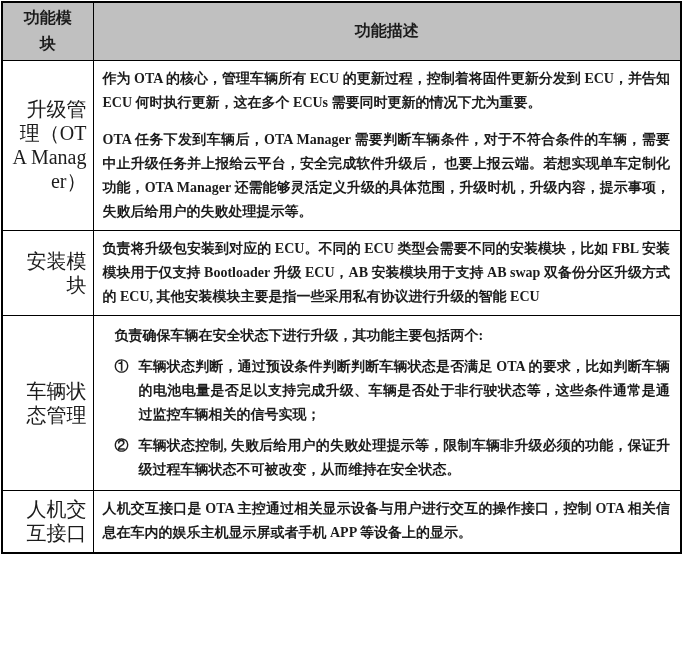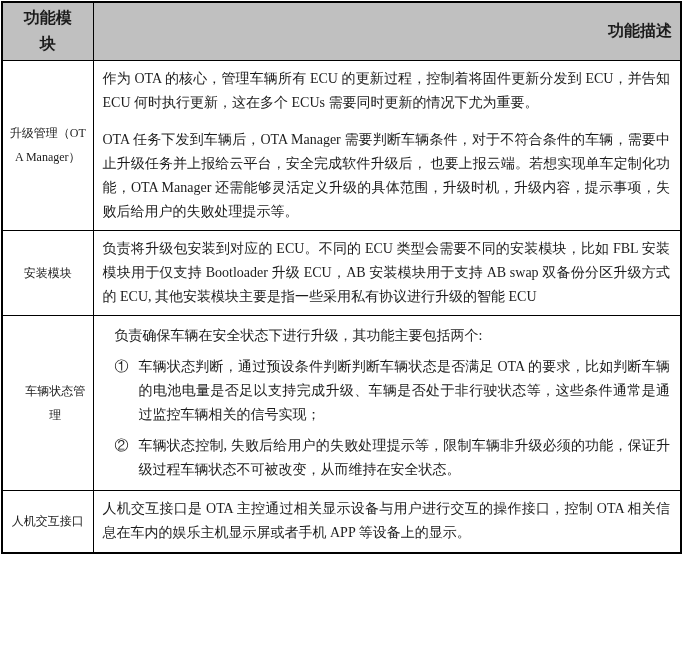--- a/index.html
+++ b/index.html
@@ -27,35 +27,36 @@
   th {
     background: #c0c0c0;
     font-weight: bold;
     font-size: 16px;
     line-height: 26px;
     text-align: center;
     vertical-align: middle;
     height: 58px;
   }
   th.module-h { padding: 2px 14px; }
-  th.desc-h   { padding: 2px 8px; text-align: right; }
+  th.desc-h   { padding: 2px 24px; }
   td.module {
-    text-align: center;
+    text-align: right;
     vertical-align: middle;
-    font-size: 12px;
+    font-size: 20px;
     line-height: 24px;
     padding: 4px 6px;
     word-break: break-all;
   }
   td.desc {
     vertical-align: middle;
     font-size: 14px;
     line-height: 24px;
     padding: 6px 10px 6px 9px;
     text-align: justify;
+    font-weight: bold;
   }
   td.desc p { margin: 0; }
   td.desc p + p { margin-top: 13px; }
   td.desc .bullet { display: flex; }
   td.desc .bullet + .bullet,
   td.desc p + .bullet { margin-top: 7px; }
   td.desc .bullet .marker {
     flex: 0 0 24px;
     text-align: left;
   }

